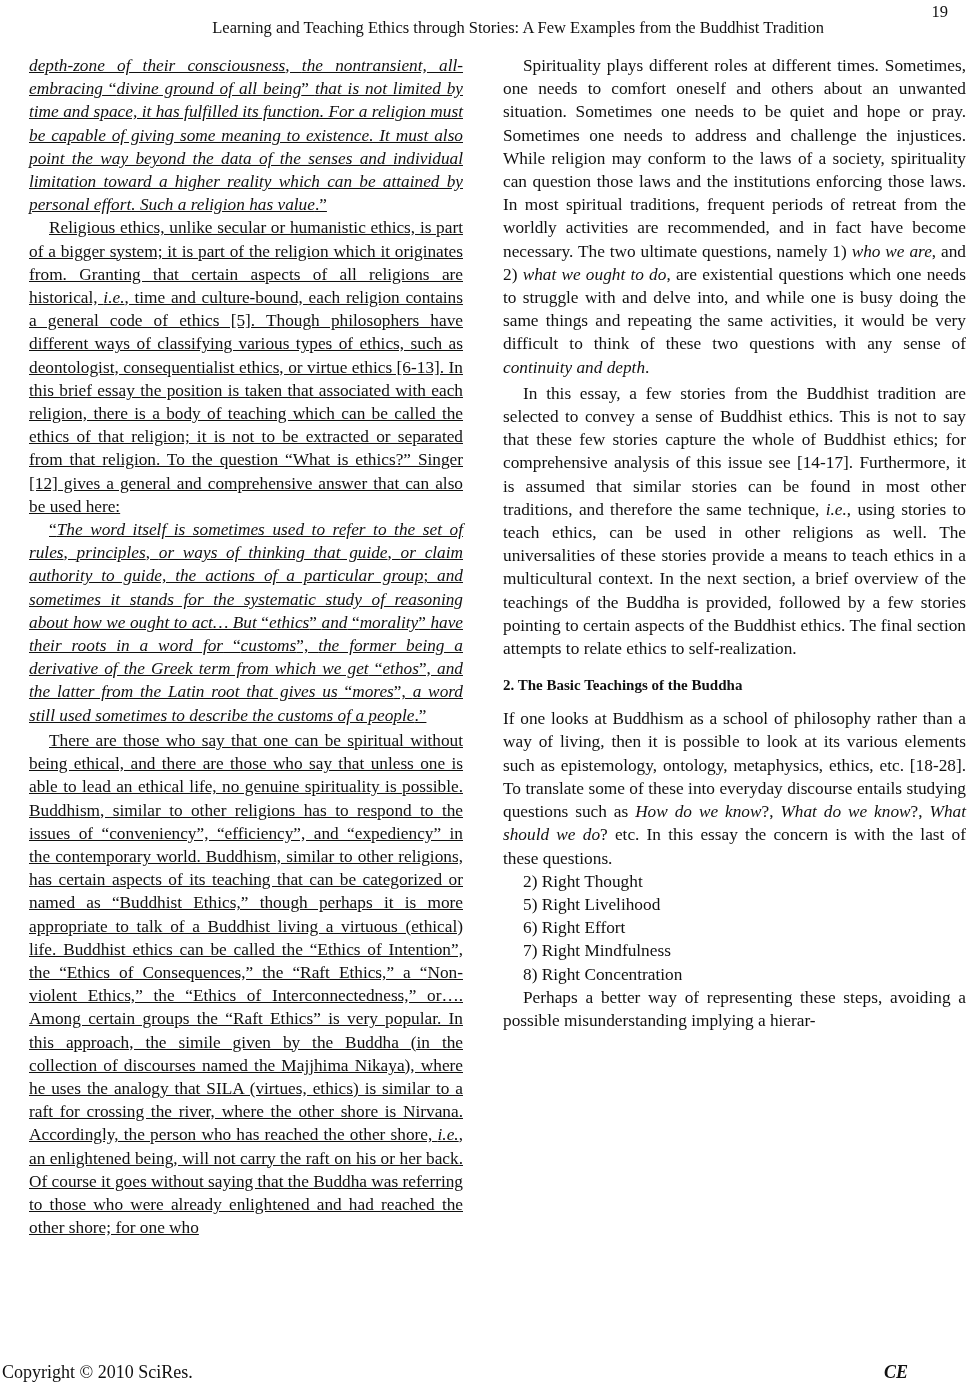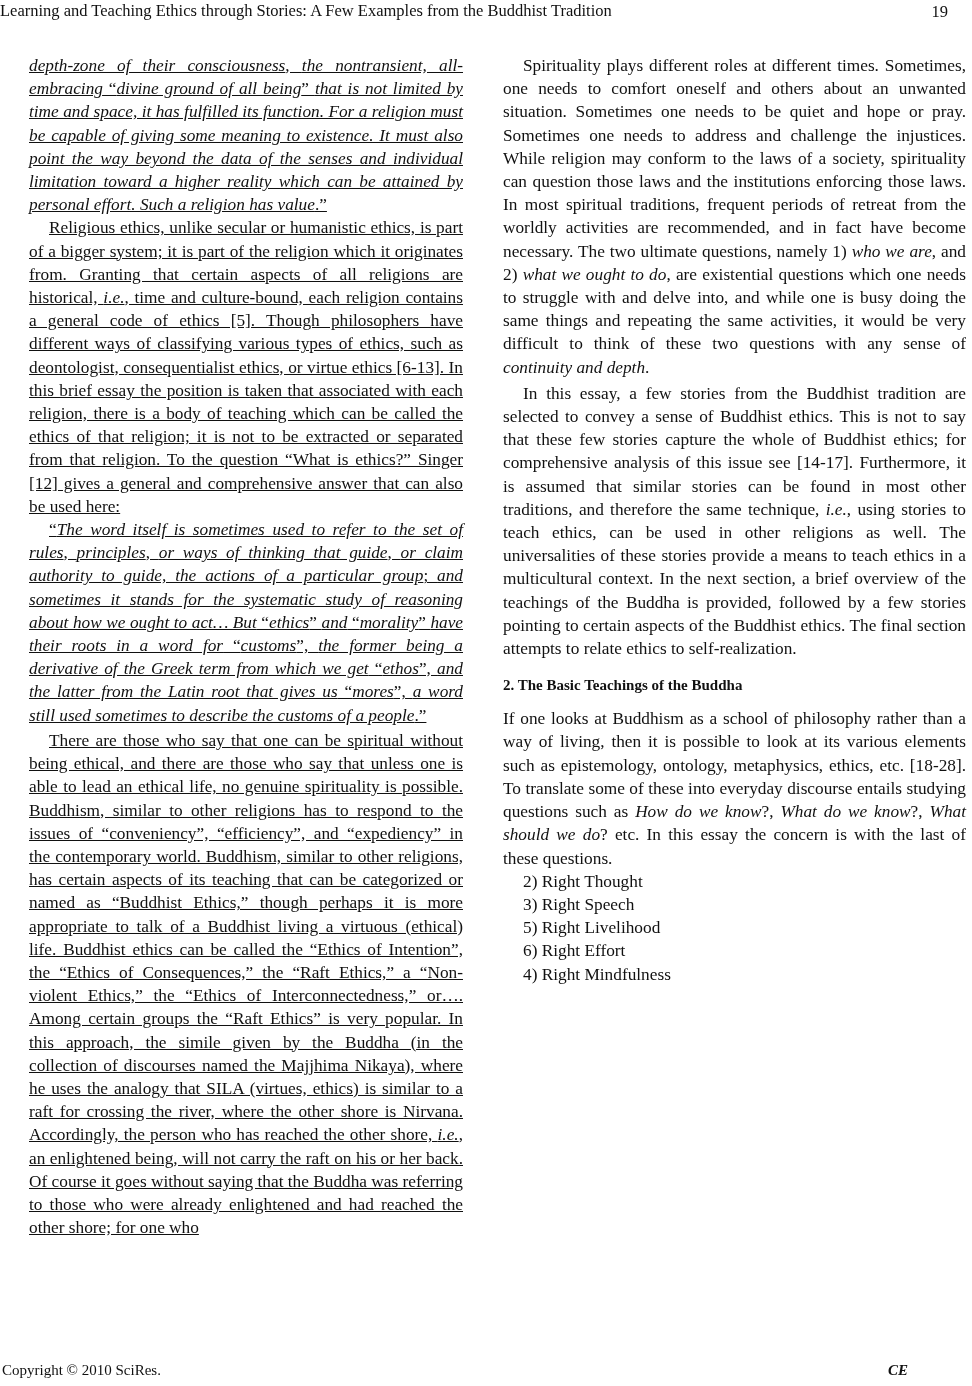--- a/index.html
+++ b/index.html
@@ -5,39 +5,39 @@
   html, body { margin: 0; padding: 0; background: #ffffff; }
   body {
     width: 972px; height: 1386px; position: relative; overflow: hidden;
     font-family: "Liberation Serif", "DejaVu Serif", serif;
     color: #111111;
   }
   .running-header {
     position: absolute; top: 0px; left: 0; width: 972px; height: 24px;
     font-size: 16.5px; line-height: 22px;
   }
-  .running-header .title { position: absolute; left: 0; width: 824px; text-align: left; top: 0; }
+  .running-header .title { position: absolute; left: 0; width: 824px; text-align: right; top: 17px; }
   .running-header .page-num { position: absolute; right: 24px; top: 1px; }
   .col {
     position: absolute; top: 54px;
     font-size: 17.3px; line-height: 23.2px; text-align: justify;
   }
   .col-left { left: 29px; width: 434px; text-decoration: underline; }
   .col-right { left: 503px; width: 463px; top: 18px; }
   p { margin: 0; text-indent: 0; }
   p.indent { text-indent: 20px; }
   .it { font-style: italic; }
   h2.section-heading {
     font-size: 15px; font-weight: bold; margin: 12px 0 9px 0; line-height: 26px;
     text-align: left;
   }
   ol.steps { list-style: none; margin: 0; padding: 0 0 0 20px; }
   ol.steps li { margin: 0; line-height: 23.2px; text-align: left; }
   .footer {
-    position: absolute; top: 1362px; left: 0; width: 912px; height: 22px; font-size: 15px;
+    position: absolute; top: 1362px; left: 0; width: 912px; height: 22px; font-size: 18px;
   }
   .footer .copyright { position: absolute; left: 2px; top: 0; }
   .footer .journal { position: absolute; right: 4px; top: 0; font-style: italic; font-weight: bold; }
 </style>
 </head>
 <body>
 
 <div class="running-header">
   <span class="title">Learning and Teaching Ethics through Stories: A Few Examples from the Buddhist Tradition</span>
   <span class="page-num">19</span>
@@ -59,24 +59,25 @@
 
   <p class="indent" style="margin-top:3px;"><span>In this essay, a few stories from the Buddhist tradition are selected to convey a sense of Buddhist ethics. This is not to say that these few stories capture the whole of Buddhist ethics; for comprehensive analysis of this issue see [14-17]. Furthermore, it is assumed that similar stories can be found in most other traditions, and therefore the same technique, </span><span class="it">i.e.</span><span>, using stories to teach ethics, can be used in other religions as well. The universalities of these stories provide a means to teach ethics in a multicultural context. In the next section, a brief overview of the teachings of the Buddha is provided, followed by a few stories pointing to certain aspects of the Buddhist ethics. The final section attempts to relate ethics to self-realization.</span></p>
 
   <h2 class="section-heading">2. The Basic Teachings of the Buddha</h2>
 
   <p><span>If one looks at Buddhism as a school of philosophy rather than a way of living, then it is possible to look at its various elements such as epistemology, ontology, metaphysics, ethics, etc. [18-28]. To translate some of these into everyday discourse entails studying questions such as </span><span class="it">How do we know</span><span>?, </span><span class="it">What do we know</span><span>?, </span><span class="it">What should we do</span><span>? etc. In this essay the concern is with the last of these questions.</span></p>
 
 
   <ol class="steps">
     <li>2) Right Thought</li>
-    <li>3) Right Speech</li>
     <li>5) Right Livelihood</li>
     <li>6) Right Effort</li>
-    <li>4) Right Mindfulness</li>
+    <li>7) Right Mindfulness</li>
+    <li>8) Right Concentration</li>
   </ol>
 
+  <p class="indent"><span>Perhaps a better way of representing these steps, avoiding a possible misunderstanding implying a hierar-</span></p>
 </div>
 
 <div class="footer">
   <span class="copyright">Copyright © 2010 SciRes.</span>
   <span class="journal">CE</span>
 </div>
 
 </body></html>

